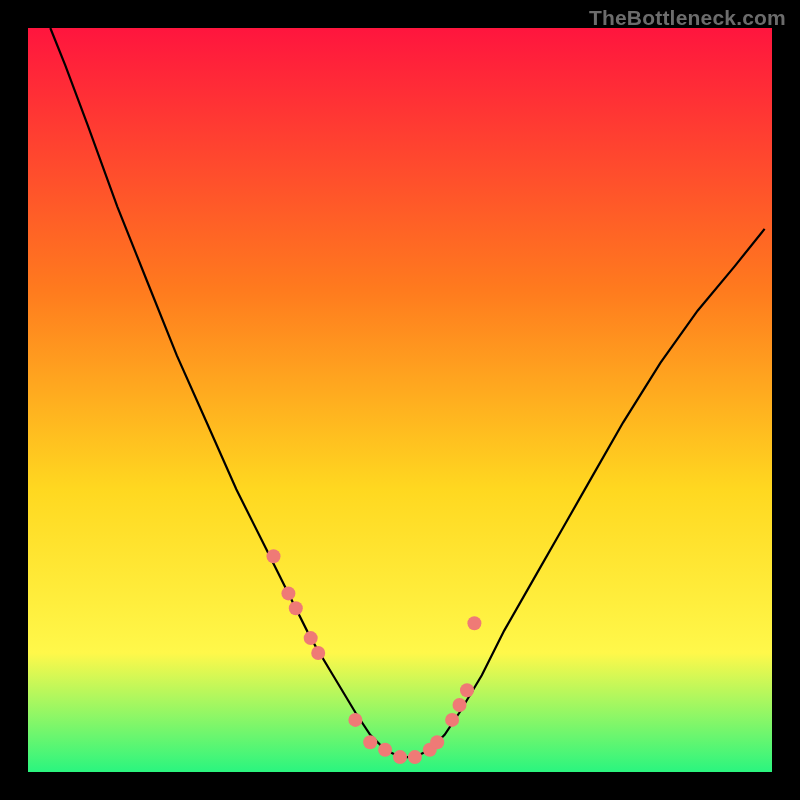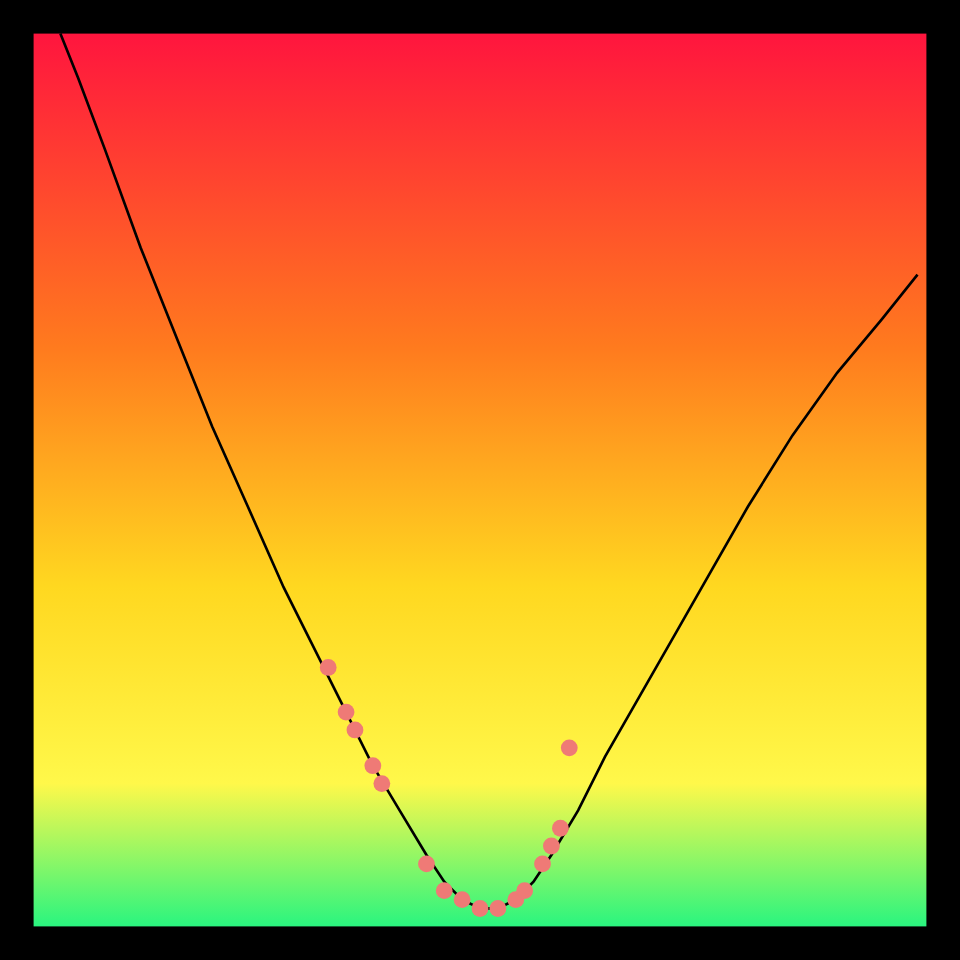--- a/index.html
+++ b/index.html
@@ -66,13 +66,14 @@
         <circle cx="414.9" cy="757.1" r="7" fill="#ef7a76"></circle>
         <circle cx="429.8" cy="749.7" r="7" fill="#ef7a76"></circle>
         <circle cx="437.2" cy="742.2" r="7" fill="#ef7a76"></circle>
         <circle cx="452.1" cy="719.9" r="7" fill="#ef7a76"></circle>
         <circle cx="459.5" cy="705.0" r="7" fill="#ef7a76"></circle>
         <circle cx="467.0" cy="690.2" r="7" fill="#ef7a76"></circle>
         <circle cx="474.4" cy="623.2" r="7" fill="#ef7a76"></circle>
       </g>
   </svg>
 
+  <div class="watermark">TheBottleneck.com</div>
 </div>
 
 </body></html>

